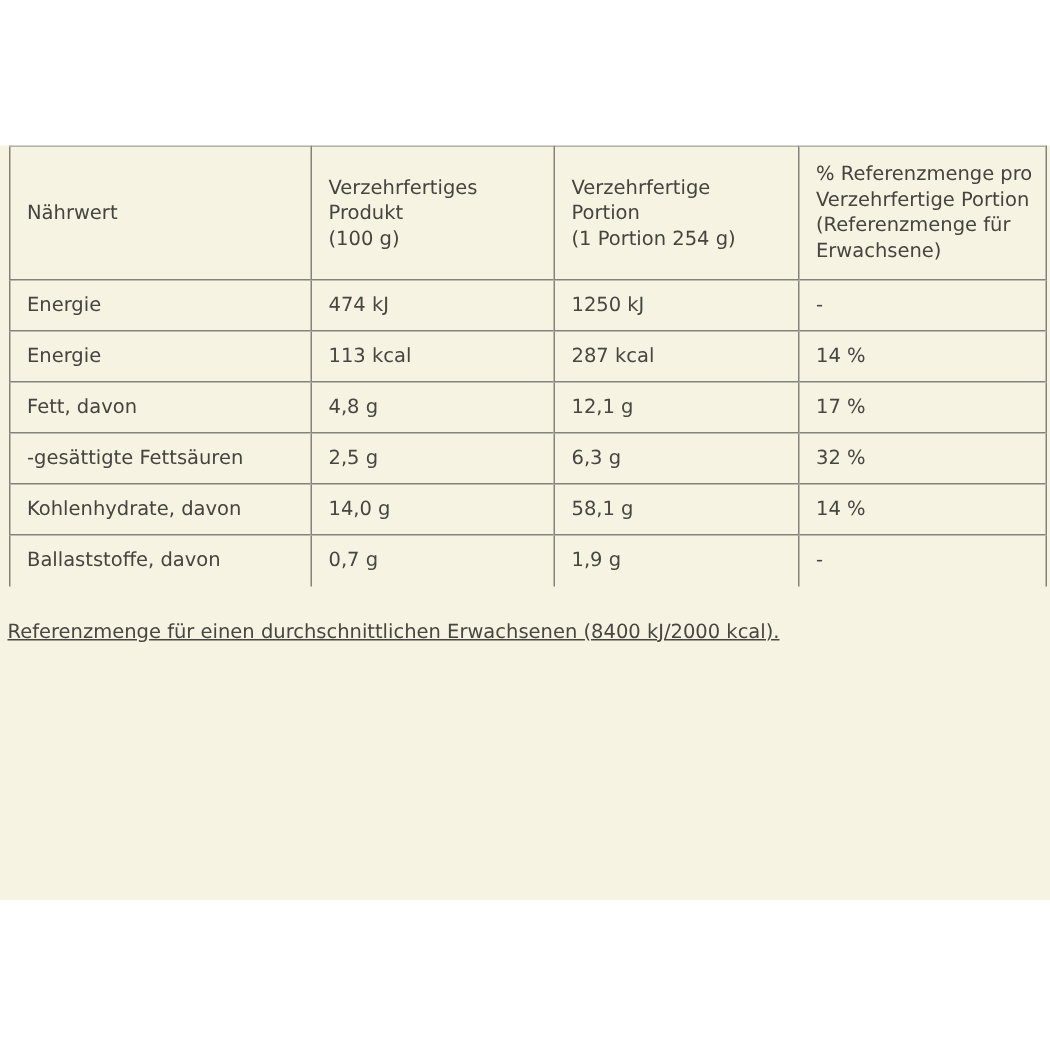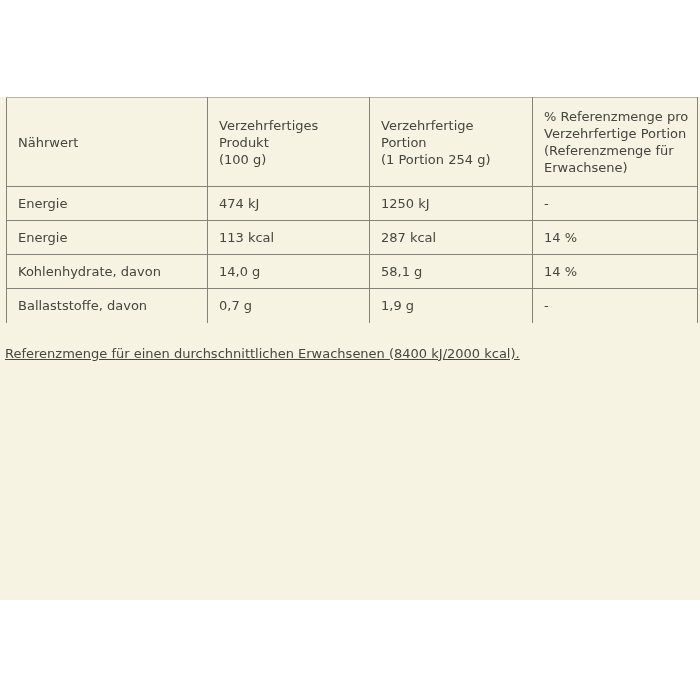--- a/index.html
+++ b/index.html
@@ -107,20 +107,32 @@
           <td>1250 kJ</td>
           <td>-</td>
         </tr>
         <tr>
           <td class="lbl">Energie</td>
           <td>113 kcal</td>
           <td>287 kcal</td>
           <td>14 %</td>
         </tr>
         <tr>
+          <td class="lbl">Fett, davon</td>
+          <td>4,8 g</td>
+          <td>12,1 g</td>
+          <td>17 %</td>
+        </tr>
+        <tr>
+          <td class="lbl">-gesättigte Fettsäuren</td>
+          <td>2,5 g</td>
+          <td>6,3 g</td>
+          <td>32 %</td>
+        </tr>
+        <tr>
           <td class="lbl">Kohlenhydrate, davon</td>
           <td>14,0 g</td>
           <td>58,1 g</td>
           <td>14 %</td>
         </tr>
         <tr>
           <td class="lbl">Ballaststoffe, davon</td>
           <td>0,7 g</td>
           <td>1,9 g</td>
           <td>-</td>

